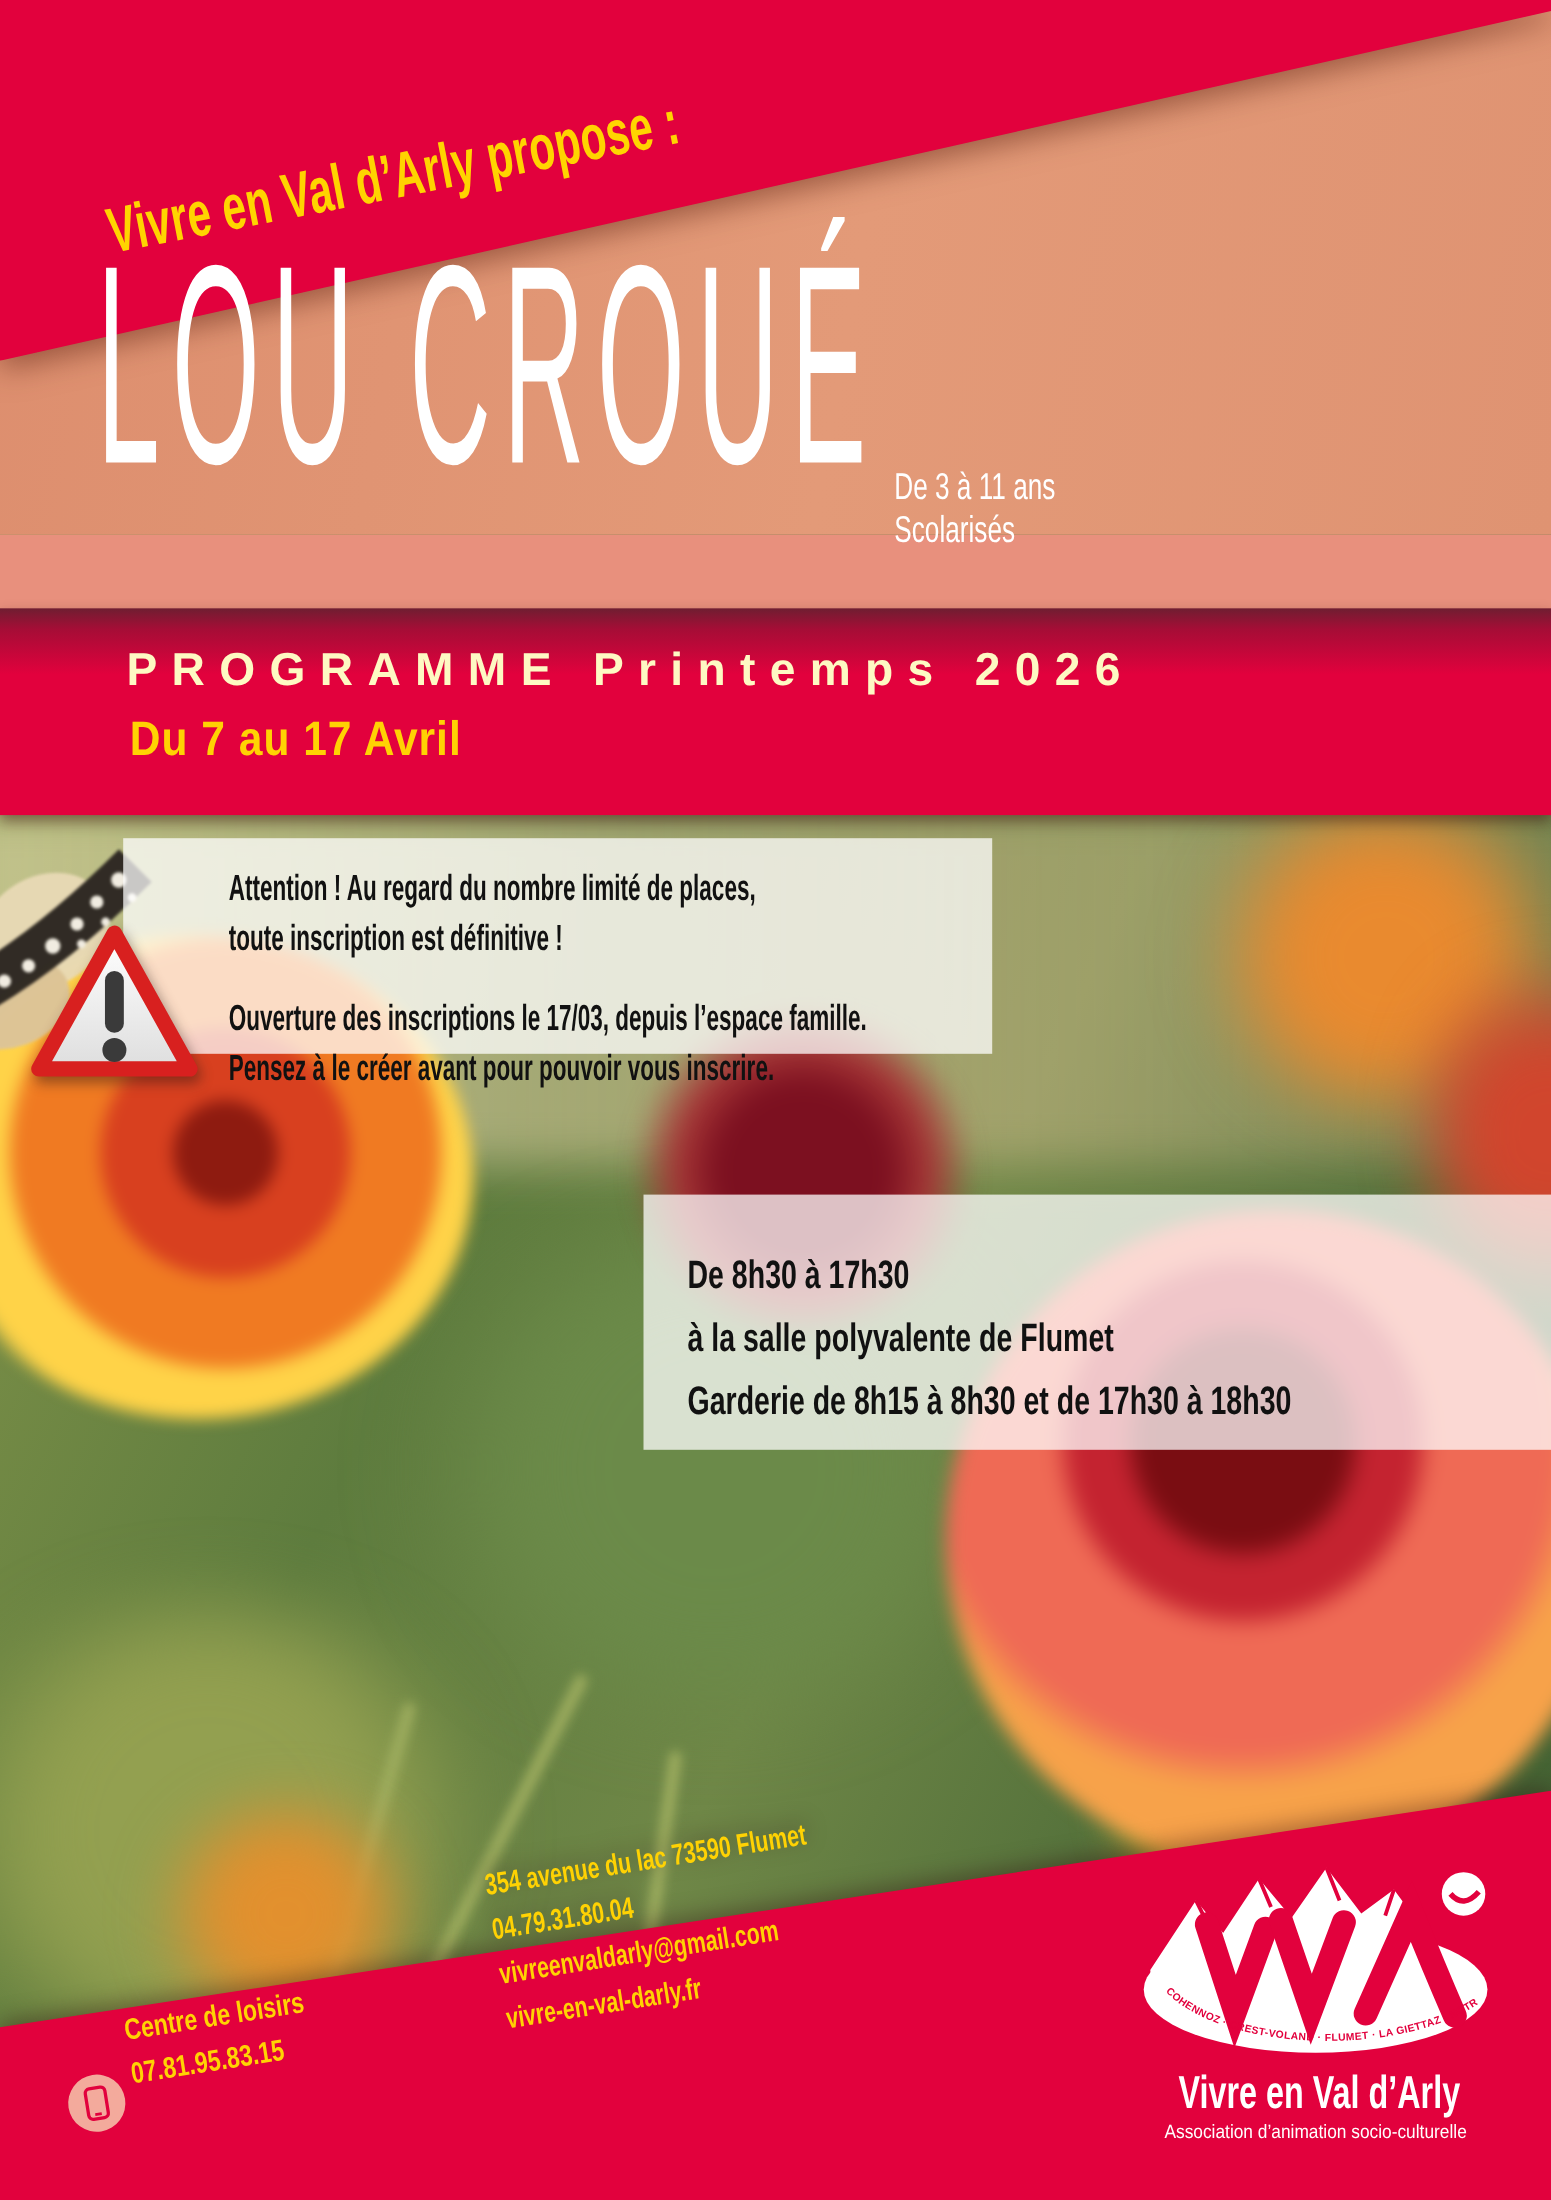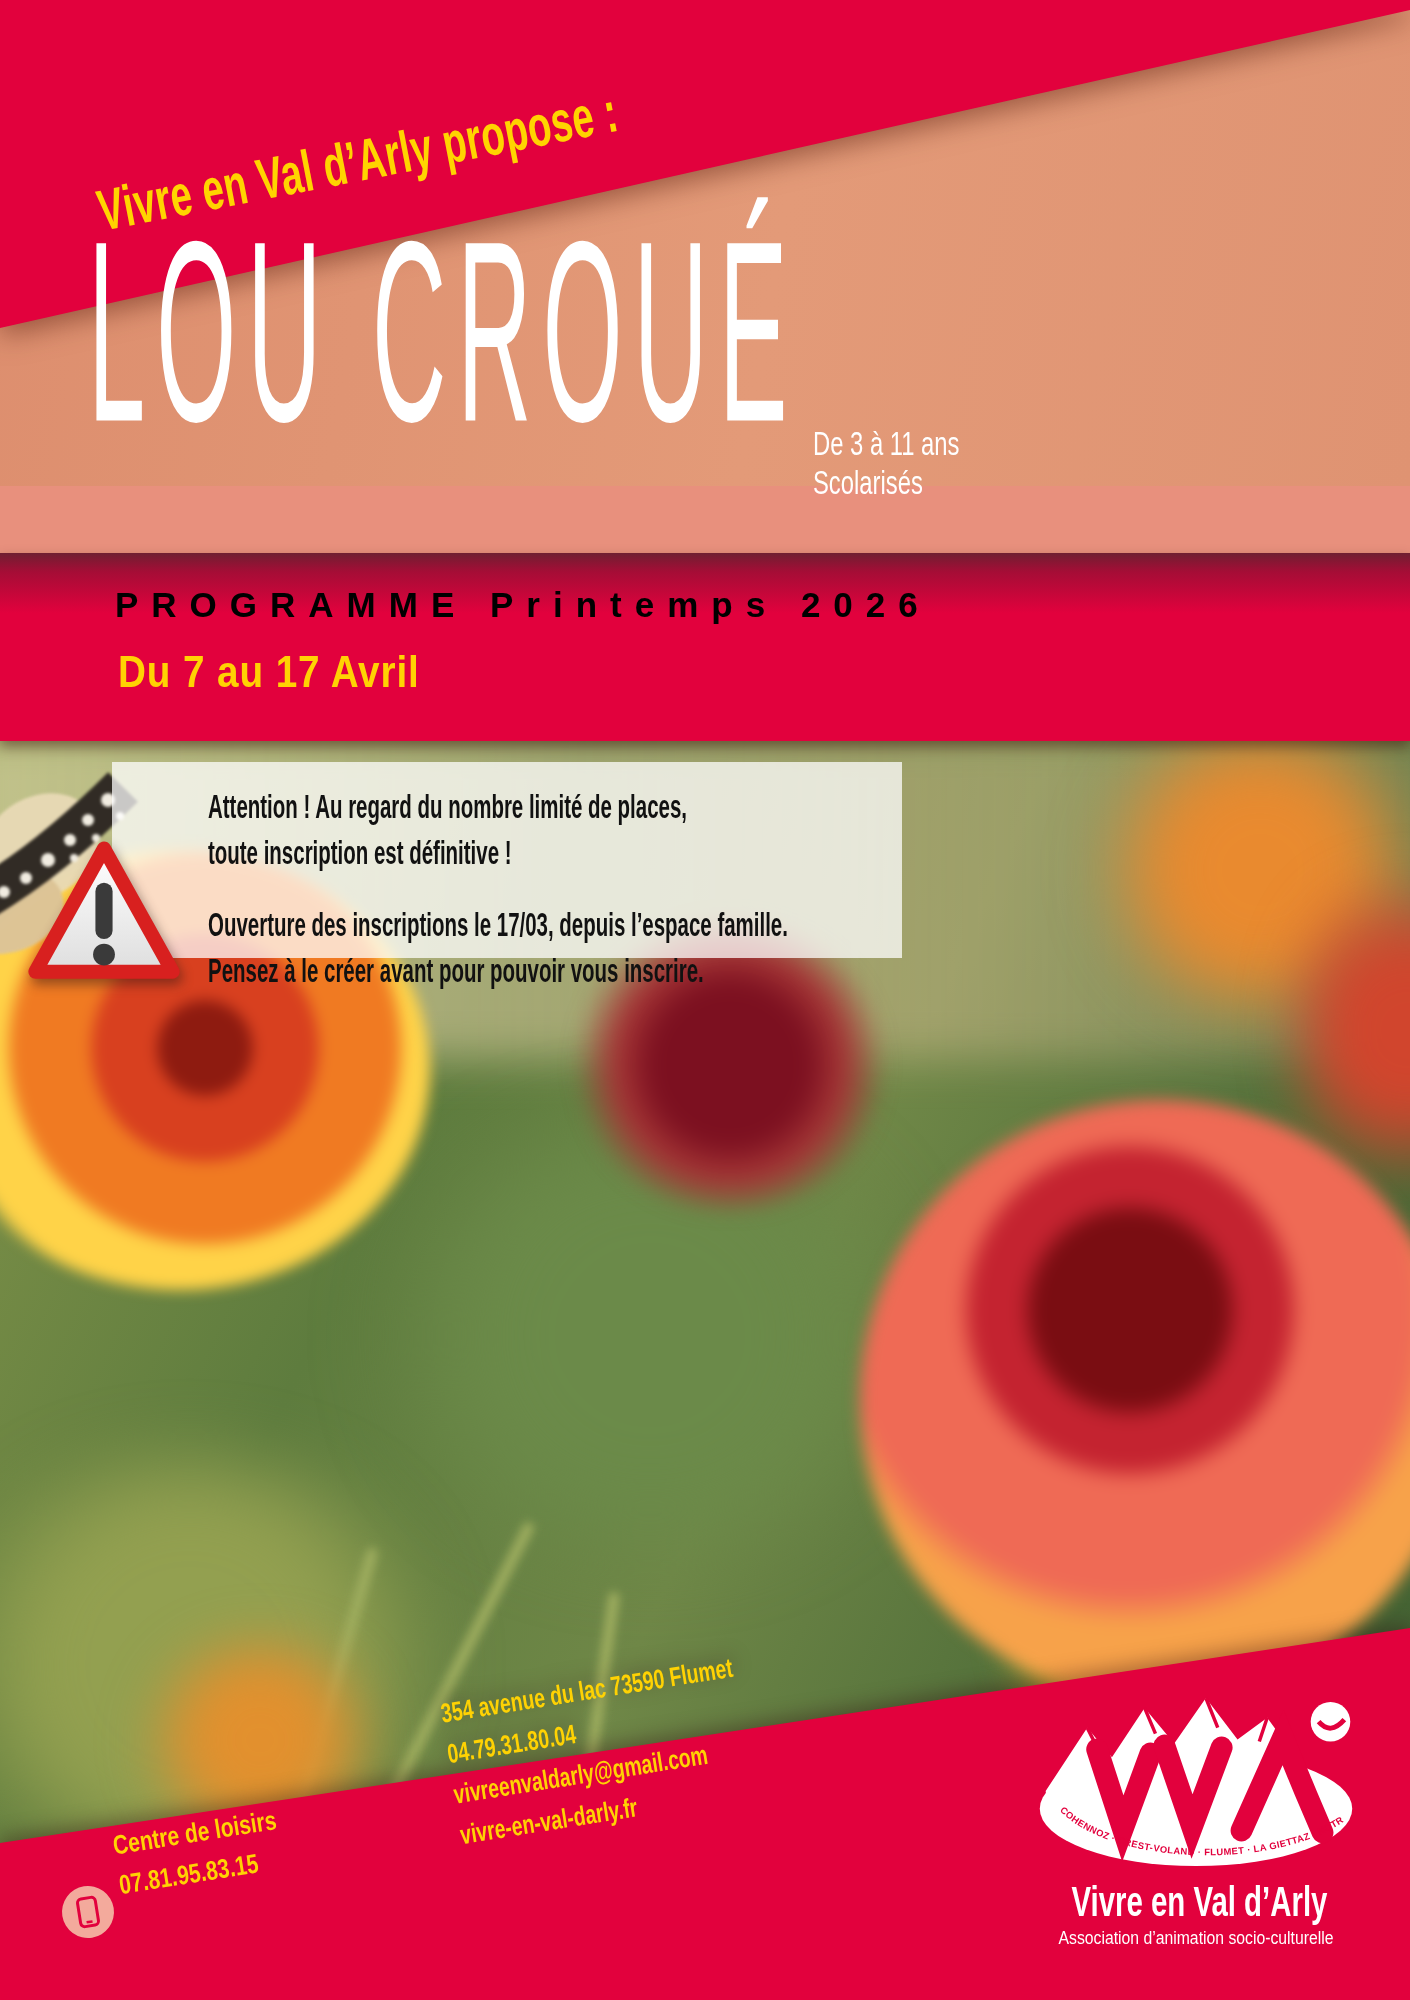--- a/index.html
+++ b/index.html
@@ -53,21 +53,21 @@
   
   .title{left:88px;top:204px;color:#fff;font-size:132px;font-weight:400;letter-spacing:14px;
     transform:scale(.78,1.95);transform-origin:left top;white-space:nowrap;line-height:1;}
   .age{left:813px;top:424px;color:#fff;font-size:34px;line-height:39px;
     transform:scaleX(.7);transform-origin:left top;white-space:nowrap;}
 
   
   .band{left:0;top:553px;width:1410px;height:188px;
     background:linear-gradient(180deg,#6f1e31 0%,#a50d36 10%,#e2013d 32%,#e2013d 100%);
     box-shadow:0 6px 12px rgba(60,10,10,.45);}
-  .prog1{left:115px;top:585px;color:#000000;font-size:35px;font-weight:bold;letter-spacing:13px;white-space:nowrap;}
+  .prog1{left:115px;top:585px;color:#fef9c3;font-size:42px;font-weight:bold;letter-spacing:13px;white-space:nowrap;}
   .prog2{left:118px;top:647px;color:#ffd203;font-size:44px;font-weight:bold;letter-spacing:1px;
     transform:scaleX(.88);transform-origin:left top;white-space:nowrap;}
 
   
   .whitebox{background:rgba(255,255,255,.74);}
   .warnbox{left:112px;top:762px;width:790px;height:196px;}
   .warntext{left:96px;top:22px;transform:scaleX(.62);transform-origin:left top;
     color:#111;font-size:33px;line-height:46px;font-weight:bold;white-space:nowrap;}
   .warntext .p2{margin-top:26px;}
   .schedbox{left:585px;top:1086px;width:825px;height:232px;}
@@ -164,20 +164,27 @@
       <linearGradient id="wg" x1="0" y1="0" x2="0" y2="1">
         <stop offset="0" stop-color="#ffffff"></stop>
           <stop offset="1" stop-color="#dedede"></stop>
       </linearGradient>
     </defs>
     <path d="M50 8 L94 87 L6 87 Z" fill="url(#wg)" stroke="#d8201f" stroke-width="9" stroke-linejoin="round"></path>
     <rect x="44.5" y="30" width="11" height="36" rx="5.5" fill="#3a3a3a"></rect>
     <circle cx="50" cy="76" r="7" fill="#3a3a3a"></circle>
   </svg>
 
+  <div class="abs whitebox schedbox">
+    <div class="abs schedtext">
+      <div>De 8h30 à 17h30</div>
+      <div>à la salle polyvalente de Flumet</div>
+      <div>Garderie de 8h15 à 8h30 et de 17h30 à 18h30</div>
+    </div>
+  </div>
 
   <div class="abs footer-wrap">
     <div class="footer"></div>
 
     <div class="abs phonebadge">
       <svg width="30" height="34" viewBox="0 0 30 34">
         <rect x="6" y="3" width="18" height="28" rx="4" fill="none" stroke="#e2013d" stroke-width="3"></rect>
         <line x1="12" y1="27" x2="18" y2="27" stroke="#e2013d" stroke-width="2.5"></line>
       </svg>
     </div>

